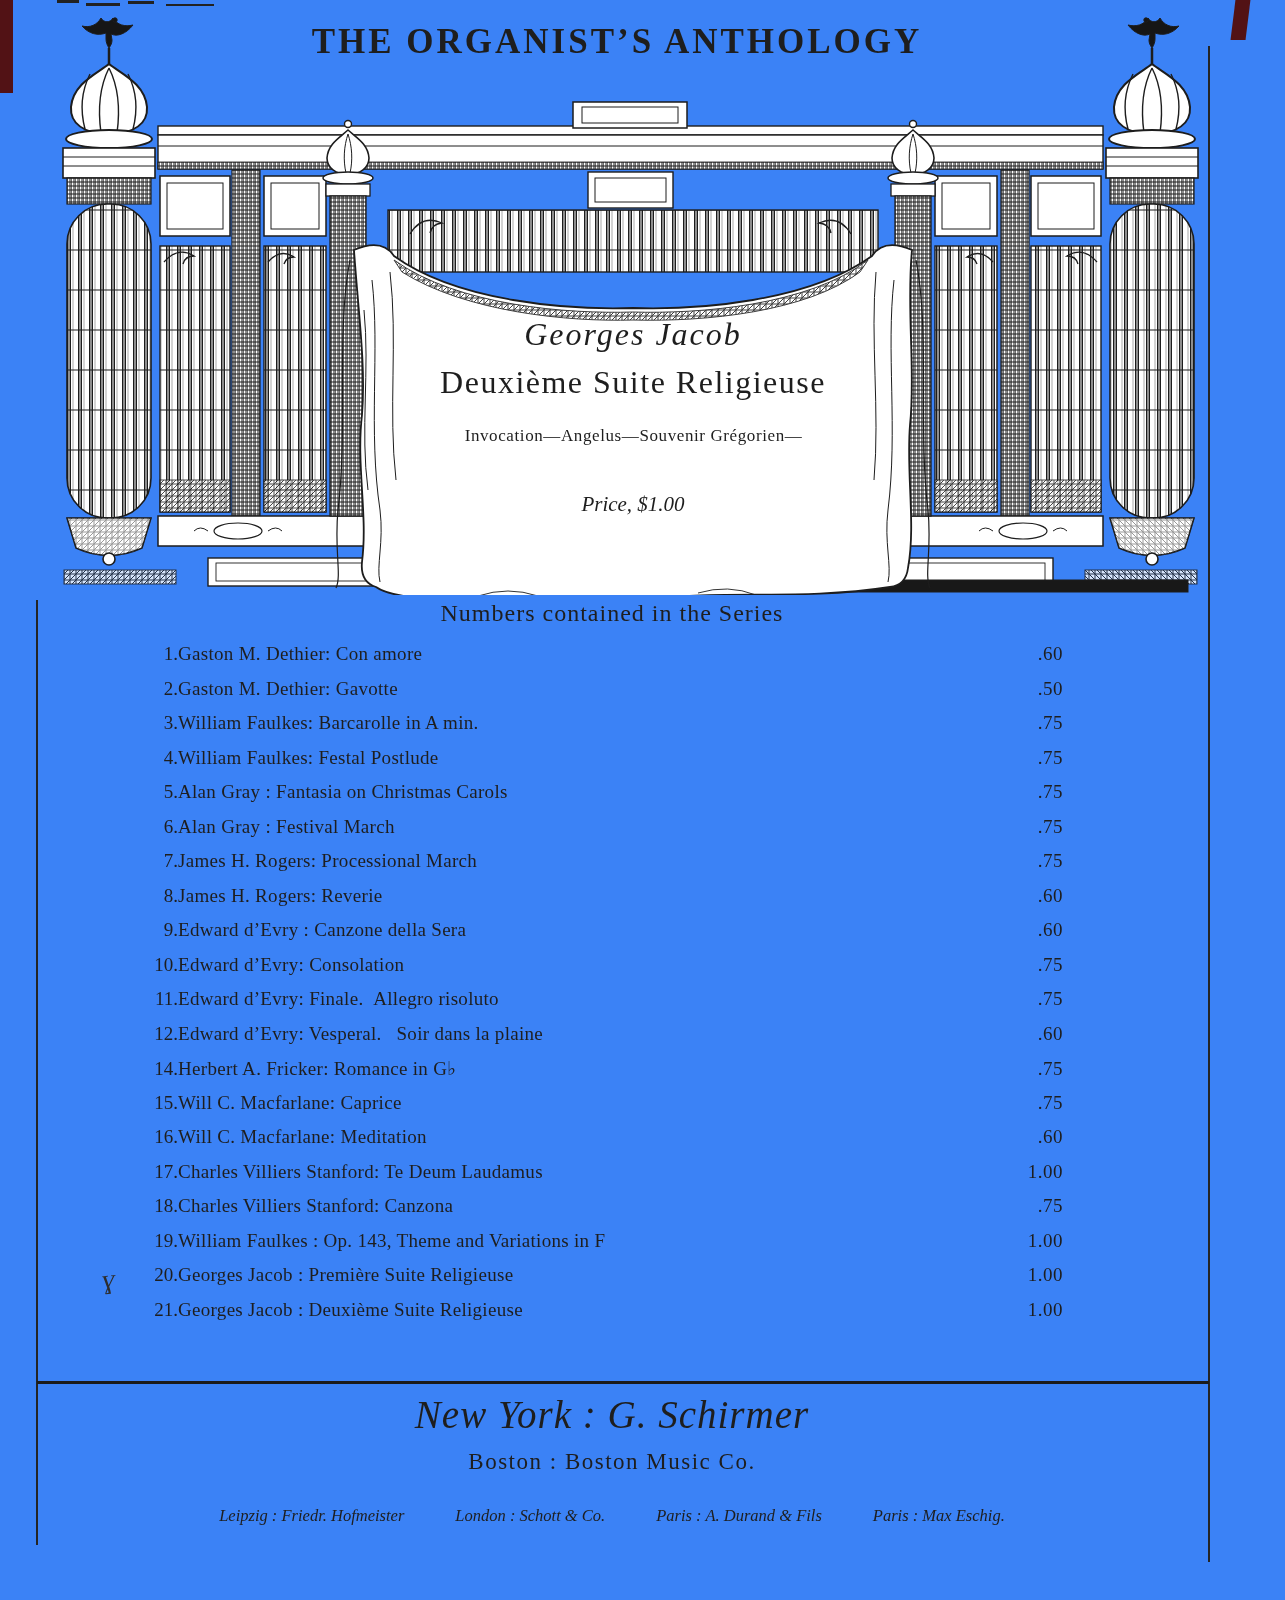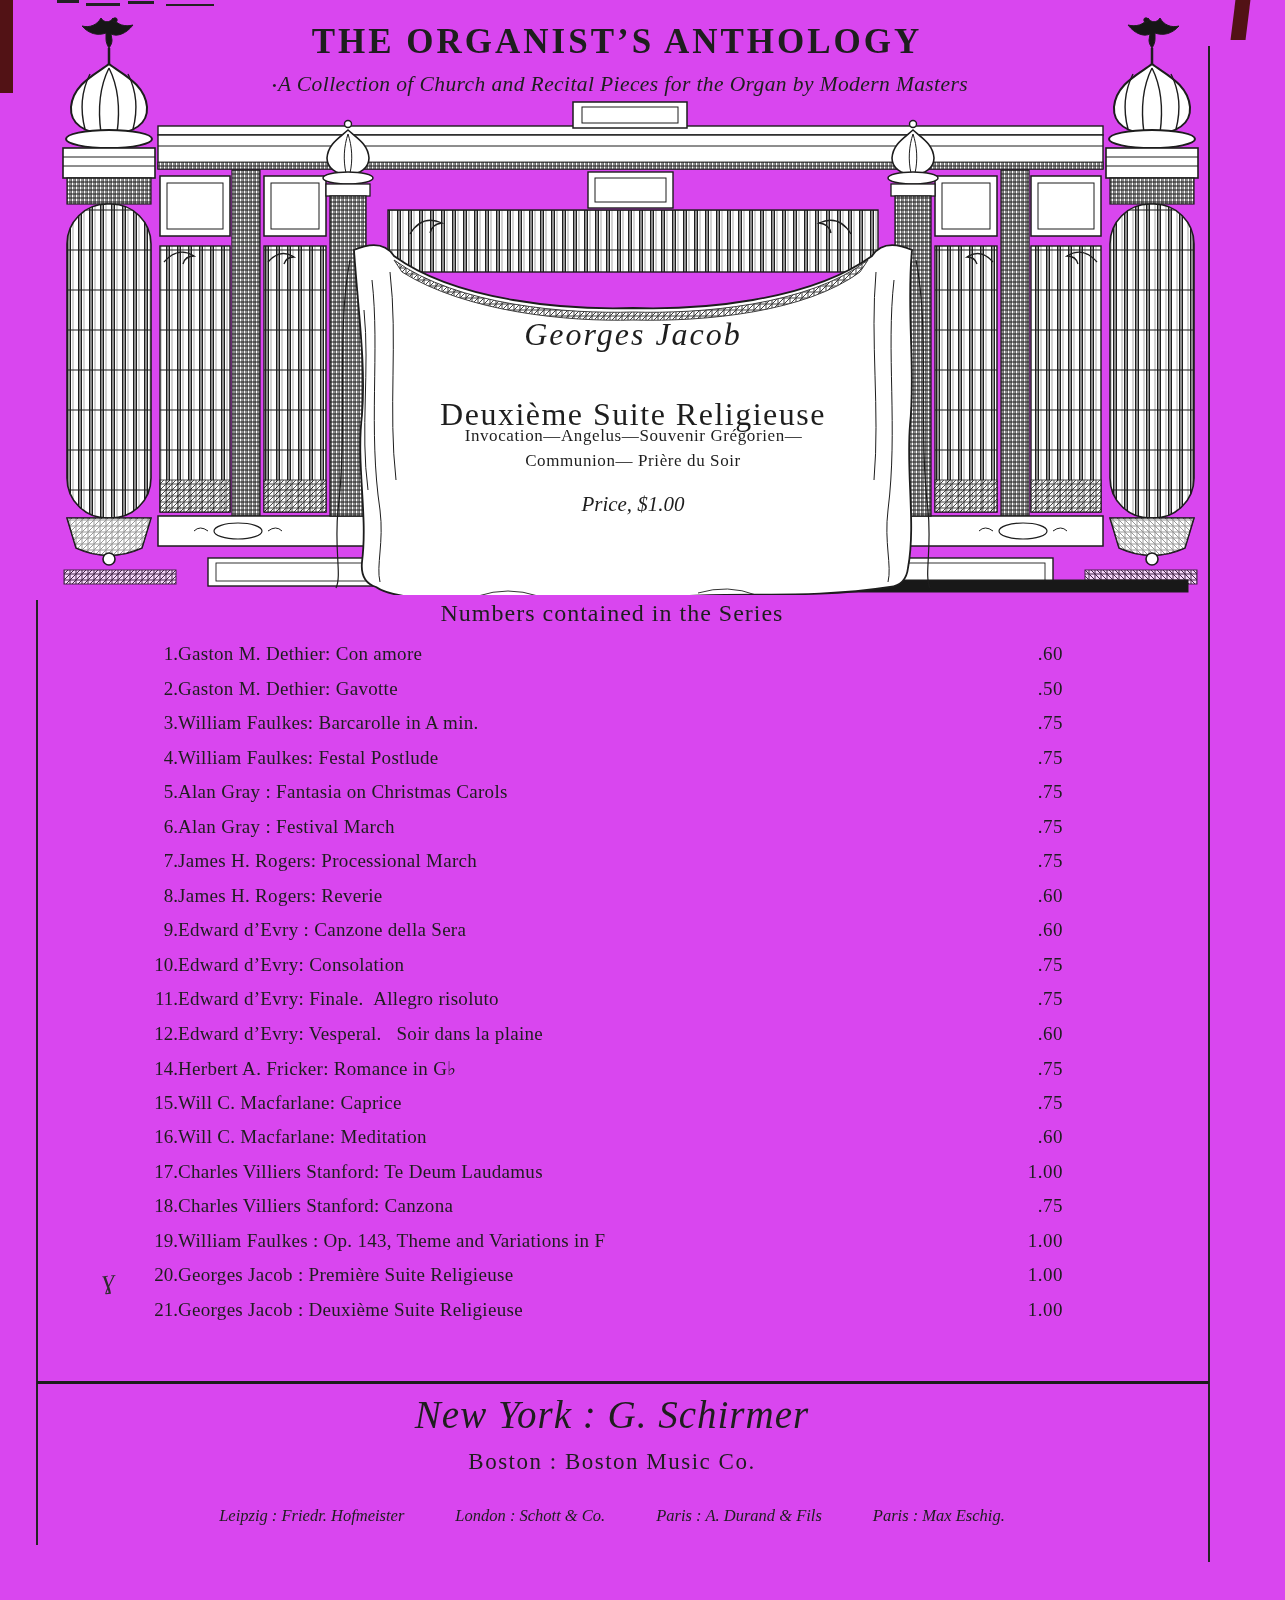--- a/index.html
+++ b/index.html
@@ -1,26 +1,26 @@
 <!DOCTYPE html>
 <html><head>
 <meta charset="utf-8">
 <style>
   html,body{margin:0;padding:0;background:#e8e8e8;}
-  .page{position:relative;width:1285px;height:1600px;background:#d946ef;overflow:hidden;
+  .page{position:relative;width:1285px;height:1600px;background:#3b82f6;overflow:hidden;
         font-family:"Liberation Serif","DejaVu Serif",serif;color:#1e1e1e;}
   .abs{position:absolute;}
   .ctr{text-align:center;}
   
   .main-title{left:0;top:22px;width:1234px;font-size:35px;letter-spacing:3px;font-weight:600;}
   .sub-title{left:0;top:72px;width:1240px;font-size:21.5px;font-style:italic;letter-spacing:.4px;}
   .sub-orn{font-size:13px;vertical-align:1px;margin-right:1px;}
   
   .composer{left:333px;top:316px;width:600px;font-size:32px;font-style:italic;letter-spacing:2px;}
-  .work-title{left:333px;top:364px;width:600px;font-size:32px;letter-spacing:1.5px;margin-top:32px;}
+  .work-title{left:333px;top:364px;width:600px;font-size:32px;letter-spacing:1.5px;}
   .movements1{left:333px;top:426px;width:601px;font-size:17px;letter-spacing:.6px;}
   .movements2{left:333px;top:451px;width:600px;font-size:17px;letter-spacing:.6px;}
   .price-line{left:333px;top:492px;width:600px;font-size:21px;font-style:italic;}
   
   .series-head{left:0;top:600px;width:1224px;font-size:24px;letter-spacing:1px;text-align:center;}
   .series-list{left:104px;top:643px;width:959px;font-size:19px;}
   .row{position:relative;display:flex;align-items:baseline;height:34.5px;}
   .row .num{display:inline-block;width:74px;text-align:right;flex:none;}
   .row .ttl{margin-left:0;letter-spacing:.3px;}
   .row .price{margin-left:auto;letter-spacing:.5px;}
@@ -48,21 +48,20 @@
 <div class="page">
 
   <div class="abs corner-left"></div>
   <div class="abs corner-right"></div>
   <div class="abs dash" style="left:57px;top:0;width:22px"></div>
   <div class="abs dash" style="left:86px;top:3px;width:34px"></div>
   <div class="abs dash" style="left:128px;top:1px;width:26px"></div>
   <div class="abs dash" style="left:166px;top:4px;width:48px;height:2px"></div>
 
   <div class="abs ctr main-title">THE ORGANIST’S ANTHOLOGY</div>
-  <div class="abs ctr sub-title"><span class="sub-orn">•</span><span>A Collection of Church and Recital Pieces for the Organ by Modern Masters</span></div>
 
   <svg class="abs" style="left:58px;top:10px" width="1145" height="585" viewBox="0 0 1145 585">
     <defs>
       <pattern id="pp" width="11" height="40" patternUnits="userSpaceOnUse">
         <rect width="11" height="40" fill="#fff" stroke="none"></rect>
         <rect x="1.5" width="8" height="40" fill="#fff" stroke="#1d1d1d" stroke-width="1"></rect>
         <line x1="4" y1="0" x2="4" y2="40" stroke="#1d1d1d" stroke-width="0.7" opacity="0.55"></line>
       </pattern>
       <pattern id="hh" width="4" height="4" patternUnits="userSpaceOnUse">
         <rect width="4" height="4" fill="#fff" stroke="none"></rect>
@@ -167,21 +166,20 @@
       <path d="M314,270 C322,340 310,420 322,500 C326,532 318,556 322,572 M332,262 C340,330 330,400 338,470 M306,300 C312,360 302,420 310,480" fill="none" stroke-width="1"></path>
       <path d="M836,270 C828,340 840,420 830,500 C826,532 834,556 830,572 M818,262 C812,330 822,400 816,470" fill="none" stroke-width="1"></path>
       <path d="M292,250 C278,320 290,420 280,500 C276,540 284,565 278,578 M858,250 C872,320 860,420 870,500 C874,540 866,565 872,578" fill="none" stroke-width="1.2"></path>
       <path d="M420,586 q30,-10 60,0 M640,583 q30,-9 58,2" fill="none" stroke-width="0.9"></path>
     </g>
   </svg>
 
   <div class="abs ctr composer">Georges Jacob</div>
   <div class="abs ctr work-title">Deuxième Suite Religieuse</div>
   <div class="abs ctr movements1">Invocation—Angelus—Souvenir Grégorien—</div>
-  <div class="abs ctr movements2">Communion— Prière du Soir</div>
   <div class="abs ctr price-line">Price, $1.00</div>
 
   <div class="abs ctr series-head">Numbers contained in the Series</div>
   <div class="abs series-list">
       <div class="row">
         <span class="num">1.</span>
         <span class="ttl">Gaston M. Dethier: Con amore</span>
         <span class="price">.60</span>
       </div>
       <div class="row">

